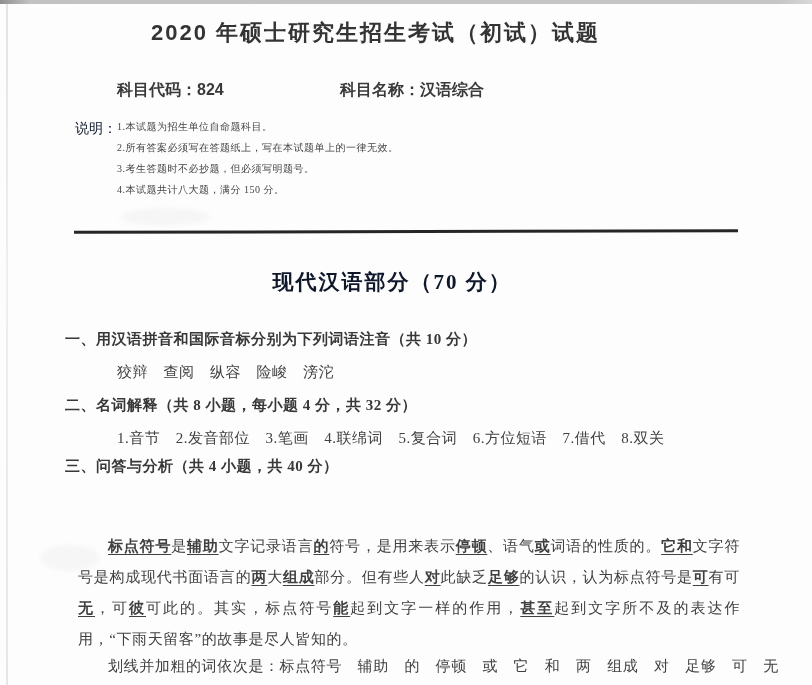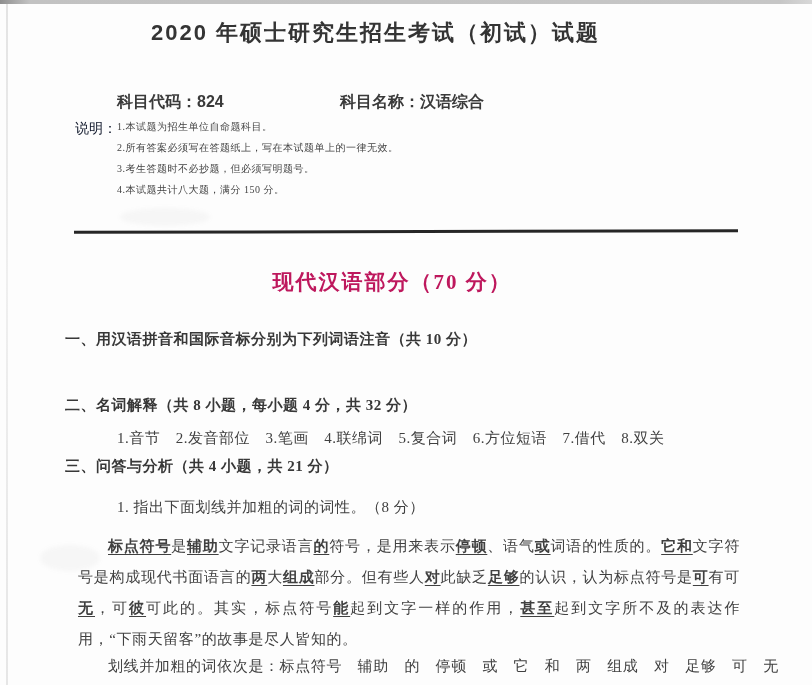--- a/index.html
+++ b/index.html
@@ -15,27 +15,27 @@
   .left-edge { left:6px; top:4px; width:2px; height:681px; background:linear-gradient(180deg,#e3e3e3,#efefef 40%,#e6e6e6); }
   .smudge { border-radius:50%; background:rgba(120,120,120,0.05); filter:blur(2px); }
   
   .title {
     left:0; top:18px; width:751px; text-align:center;
     font-family:"Liberation Sans","DejaVu Sans",sans-serif;
     font-size:22px; font-weight:700; letter-spacing:2px; color:#343434;
   }
   .subject {
     font-family:"Liberation Sans","DejaVu Sans",sans-serif;
-    font-size:16px; font-weight:700; color:#3a3a3a; top:80px;margin-top:12px;
+    font-size:16px; font-weight:700; color:#3a3a3a; top:80px;
   }
   .notes-label { left:75px; top:120px; font-size:14px; color:#0f172a; }
   .note-line { left:117px; font-size:10px; color:#454545; letter-spacing:0.5px; }
   .page-info { left:0; top:205px; width:812px; text-align:center; font-size:14.5px; color:#3c3c3c; letter-spacing:1px; }
   .rule { left:74px; top:230px; width:664px; height:3px; background:#262626; transform:rotate(-0.15deg); }
-  .section-heading { left:0; top:268px; width:784px; text-align:center; font-size:21px; font-weight:700; letter-spacing:2px; color:#be185d;font-family:Liberation Serif, serif; }
+  .section-heading { left:0; top:268px; width:784px; text-align:center; font-size:21px; font-weight:700; letter-spacing:2px; color:#0f172a;font-family:Liberation Serif, serif; }
   .q-heading { left:65px; font-size:15px; font-weight:700; color:#383838; letter-spacing:0.5px; }
   .q-body { left:117px; font-size:15px; color:#404040; letter-spacing:0.5px; }
   .passage {
     left:78px; top:531px; width:662px;
     font-size:15px; line-height:31px; text-align:justify; text-indent:2em;
     color:#404040; letter-spacing:0.6px;
   }
   .passage .ub { font-weight:700; text-decoration:underline; text-underline-offset:3px; }
   .answer-line {
     left:78px; top:657px; width:680px;
@@ -61,24 +61,24 @@
   <div class="abs note-line" style="top:120px;">1.本试题为招生单位自命题科目。</div>
   <div class="abs note-line" style="top:141px;">2.所有答案必须写在答题纸上，写在本试题单上的一律无效。</div>
   <div class="abs note-line" style="top:162px;">3.考生答题时不必抄题，但必须写明题号。</div>
   <div class="abs note-line" style="top:183px;">4.本试题共计八大题，满分 150 分。</div>
 
   <div class="abs rule"></div>
 
   <div class="abs section-heading">现代汉语部分（70 分）</div>
 
   <div class="abs q-heading" style="top:330px;">一、用汉语拼音和国际音标分别为下列词语注音（共 10 分）</div>
+  <div class="abs q-body" style="top:363px;">狡辩　查阅　纵容　险峻　滂沱</div>
 
   <div class="abs q-heading" style="top:396px;">二、名词解释（共 8 小题，每小题 4 分，共 32 分）</div>
   <div class="abs q-body" style="top:429px;">1.音节　2.发音部位　3.笔画　4.联绵词　5.复合词　6.方位短语　7.借代　8.双关</div>
 
-  <div class="abs q-heading" style="top:457px;">三、问答与分析（共 4 小题，共 21 分）</div>
-  <div class="abs q-body" style="top:498px;">1. 指出下面划线并加粗的词的词性。（8 分）</div>
+  <div class="abs q-heading" style="top:457px;">三、问答与分析（共 4 小题，共 40 分）</div>
 
   <div class="abs passage"><span class="ub">标点符号</span><span>是</span><span class="ub">辅助</span><span>文字记录语言</span><span class="ub">的</span><span>符号，是用来表示</span><span class="ub">停顿</span><span>、语气</span><span class="ub">或</span><span>词语的性质的。</span><span class="ub">它和</span><span>文字符号是构成现代书面语言的</span><span class="ub">两</span><span>大</span><span class="ub">组成</span><span>部分。但有些人</span><span class="ub">对</span><span>此缺乏</span><span class="ub">足够</span><span>的认识，认为标点符号是</span><span class="ub">可</span><span>有可</span><span class="ub">无</span><span>，可</span><span class="ub">彼</span><span>可此的。</span><span>其实，标点符号</span><span class="ub">能</span><span>起到文字一样的作用，</span><span class="ub">甚至</span><span>起到文字所不及的表达作用，“下雨天留客”的故事是尽人皆知的。</span></div>
 
   <div class="abs answer-line"><span>划线并加粗的词依次是：</span><span>标点符号　辅助　的　停顿　或　它　和　两　组成　对　足够　可　无</span></div>
 
 </div>
 
 </body></html>

